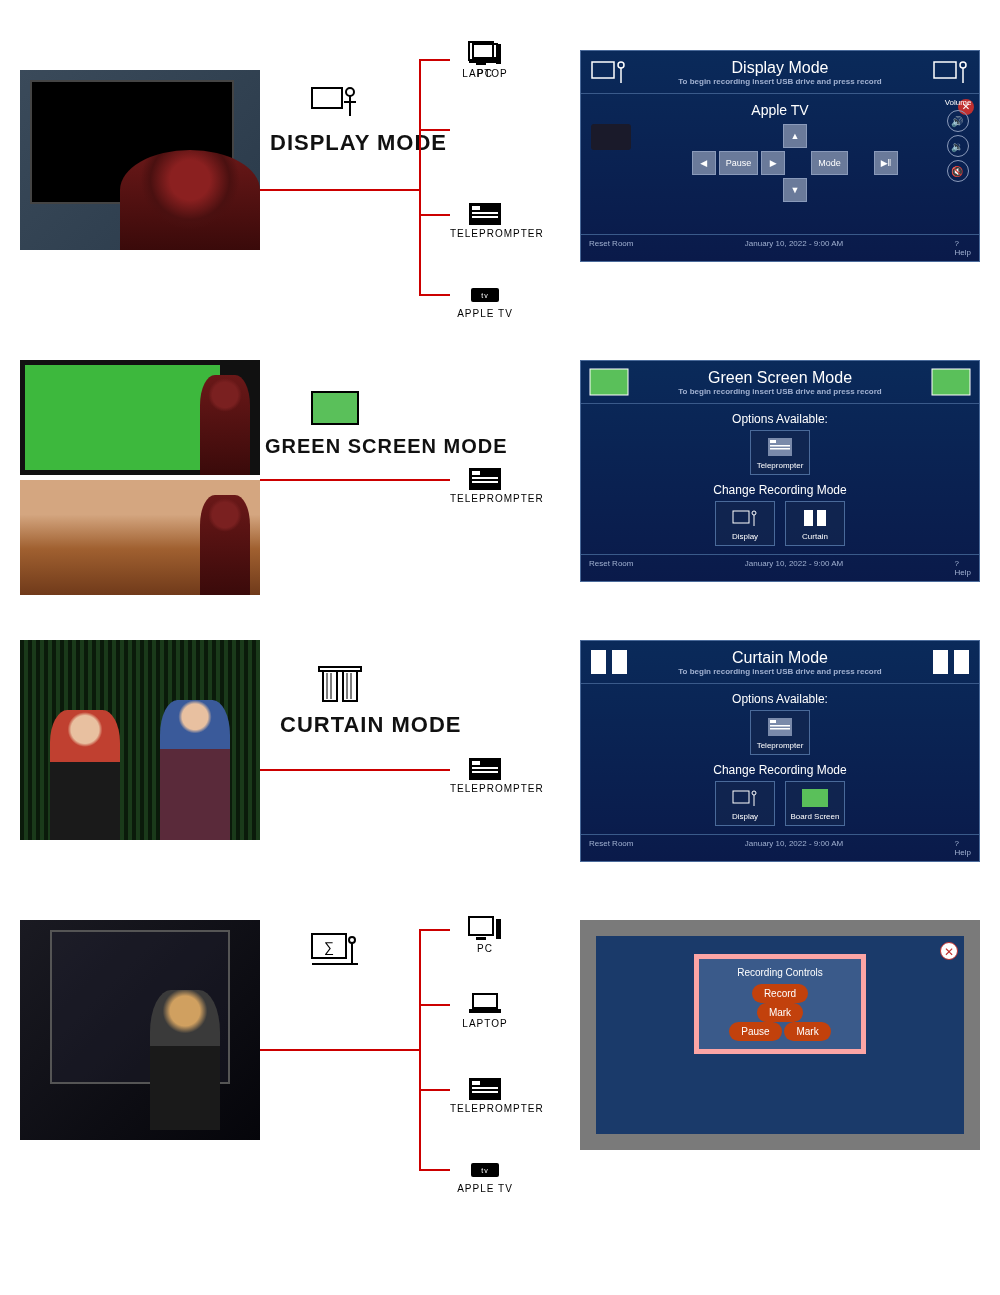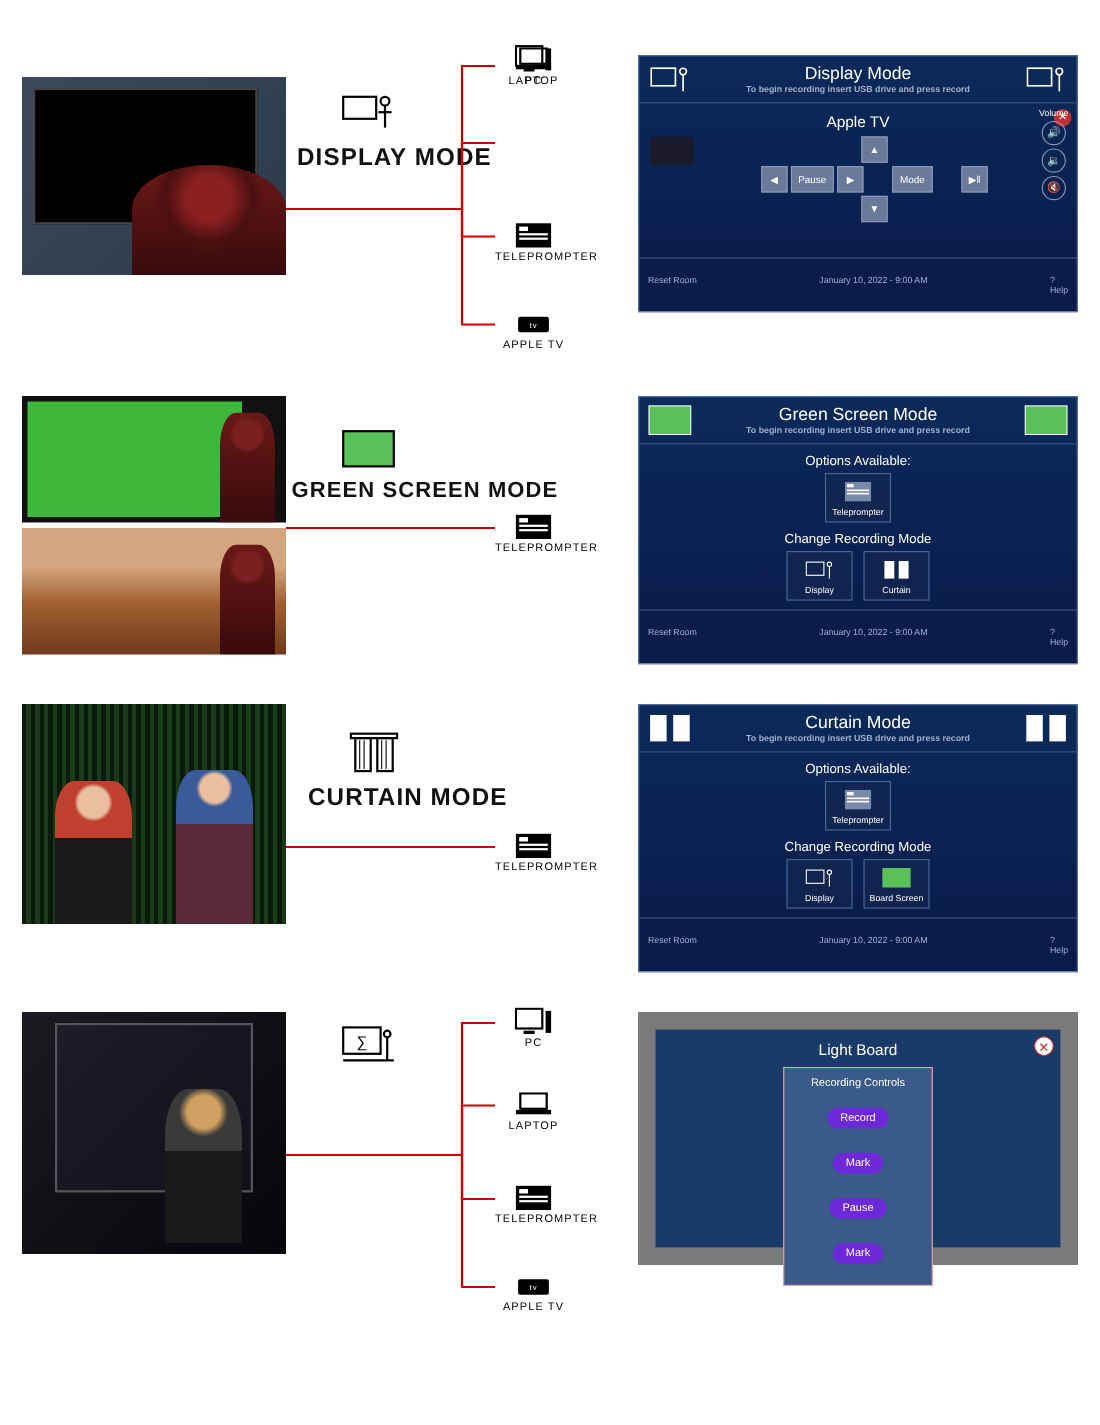--- a/index.html
+++ b/index.html
@@ -29,33 +29,33 @@
 
   
   .panel { position:absolute; right:10px; width:400px; background:linear-gradient(180deg,#0a2a5a,#0a1a4a); border:1px solid #4a6a9a; color:#fff; font-size:10px; }
   .panel-hd { display:flex; align-items:center; justify-content:space-between; padding:6px 8px; border-bottom:1px solid #3a5a8a; }
   .panel-title { text-align:center; flex:1; }
   .panel-title h3 { font-size:16px; font-weight:400; }
   .panel-title p { font-size:8px; color:#a0b0d0;font-weight:bold; }
   .hd-icon { width:40px; height:30px; display:flex; align-items:center; justify-content:center; }
   .panel-body { position:relative; padding:8px; min-height:140px; }
   .close-btn { position:absolute; top:5px; right:5px; width:16px; height:16px; background:#c03030; color:#fff; border-radius:50%; font-size:10px; line-height:16px; text-align:center; }
-  .panel-ft { display:flex; justify-content:space-between; padding:15px 8px; border-top:1px solid #3a5a8a; font-size:8px; color:#a0b0d0; }
+  .panel-ft { display:flex; justify-content:space-between; padding:4px 8px; border-top:1px solid #3a5a8a; font-size:8px; color:#a0b0d0; }
   .btn { background:#6a7a9a; border:1px solid #8a9aba; padding:4px 6px; font-size:9px; color:#fff; display:inline-flex; align-items:center; justify-content:center; min-width:24px; min-height:24px; }
   .opt-tile { border:1px solid #4a6a9a; padding:4px; text-align:center; width:60px; font-size:8px; background:rgba(20,40,80,.6); }
   .opt-tile .ic { height:24px; display:flex; align-items:center; justify-content:center; margin-bottom:2px; }
   .vol-col { position:absolute; right:6px; top:4px; width:30px; text-align:center; font-size:8px; }
   .vol-btn { width:22px; height:22px; border:1px solid #8a9aba; border-radius:50%; margin:3px auto; display:flex; align-items:center; justify-content:center; font-size:10px; color:#fff; }
 
   .lightpanel { position:absolute; right:10px; width:400px; height:230px; background:#7a7a7a; padding:16px; }
   .lightpanel-inner { background:#1a3a6a; height:100%; position:relative; padding:10px; }
   .lp-title { text-align:center; color:#fff; font-size:14px; }
-  .lp-box { width:136px; margin:8px auto; background:#3a5a8a; border:1px solid #fca5a5; padding:8px; text-align:center; color:#fff; font-size:10px; }
+  .lp-box { width:172px; margin:8px auto; background:#3a5a8a; border:5px solid #fca5a5; padding:8px; text-align:center; color:#fff; font-size:10px; }
   .lp-box h4 { font-size:10px; font-weight:400; margin-bottom:6px; }
-  .pill { display:inline-block; background:#6d28d9; border-radius:10px; padding:4px 12px; margin:11px; font-size:10px; }
+  .pill { display:inline-block; background:#c2410c; border-radius:10px; padding:4px 12px; margin:0; font-size:10px; }
 </style>
 </head>
 <body>
 
 <div class="row" style="height:300px;">
   <div class="photo photo-display"></div>
   <div class="mode-icon" style="left:300px; top:40px;">
     <svg viewBox="0 0 50 40">
         <rect x="2" y="8" width="30" height="20" fill="none" stroke="#000" stroke-width="2"></rect>
         <circle cx="40" cy="12" r="4" fill="none" stroke="#000" stroke-width="2"></circle>
@@ -396,21 +396,20 @@
           <rect x="1" y="3" width="28" height="14" rx="2" fill="#000"></rect>
           <text x="15" y="13" fill="#fff" font-size="7" text-anchor="middle">tv</text>
         </svg>
       </div>
     <div>APPLE TV</div>
   </div>
 
   <div class="lightpanel" style="top:0;">
     <div class="lightpanel-inner">
       <div style="position:absolute; top:6px; right:6px; width:18px; height:18px; background:#fff; border-radius:50%; color:#c03030; font-size:12px; line-height:18px; text-align:center; border:1px solid #c03030;">✕</div>
-      <div class="lp-title">Light Board</div>
       <div class="lp-box">
         <h4>Recording Controls</h4>
         <div class="pill">Record</div><br>
         <div class="pill">Mark</div><br>
         <div class="pill">Pause</div>
         <div class="pill">Mark</div>
       </div>
     </div>
   </div>
 </div>

